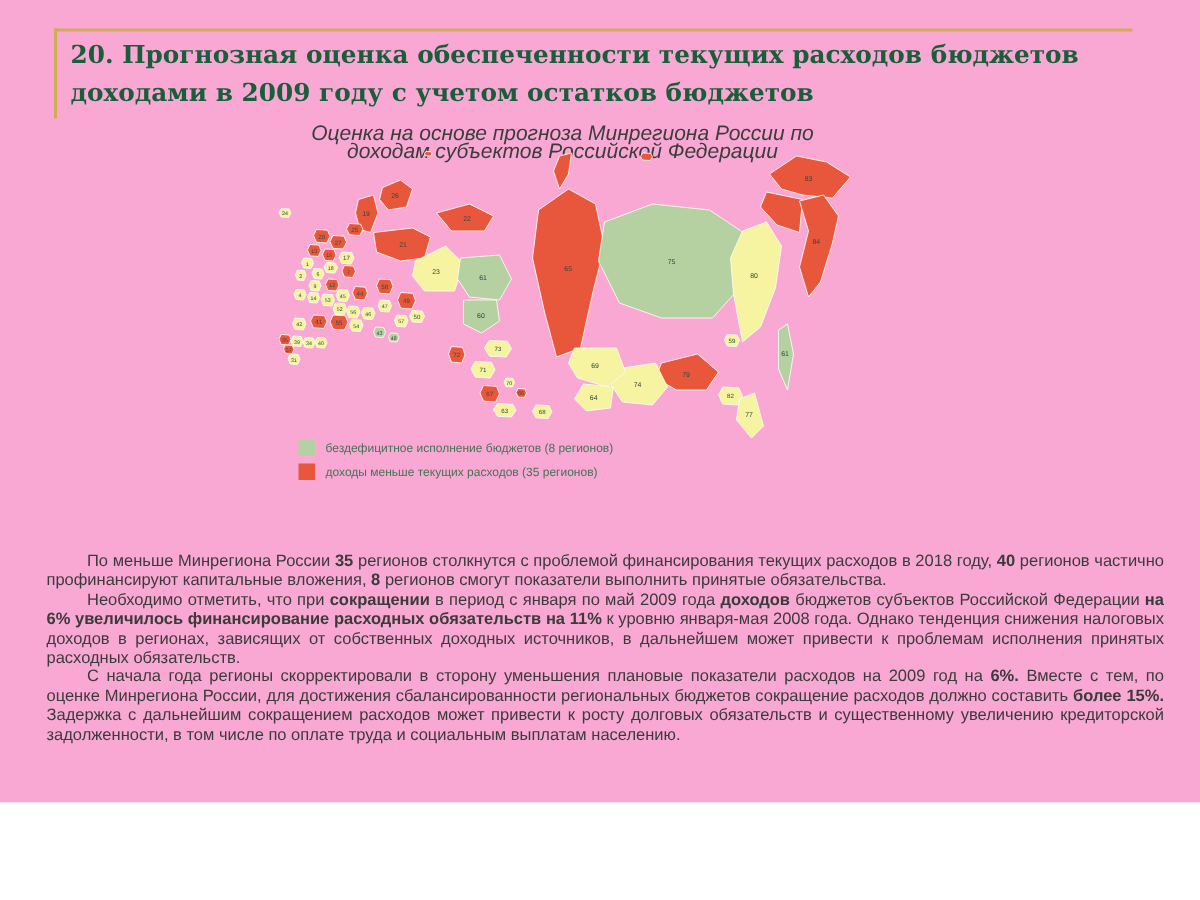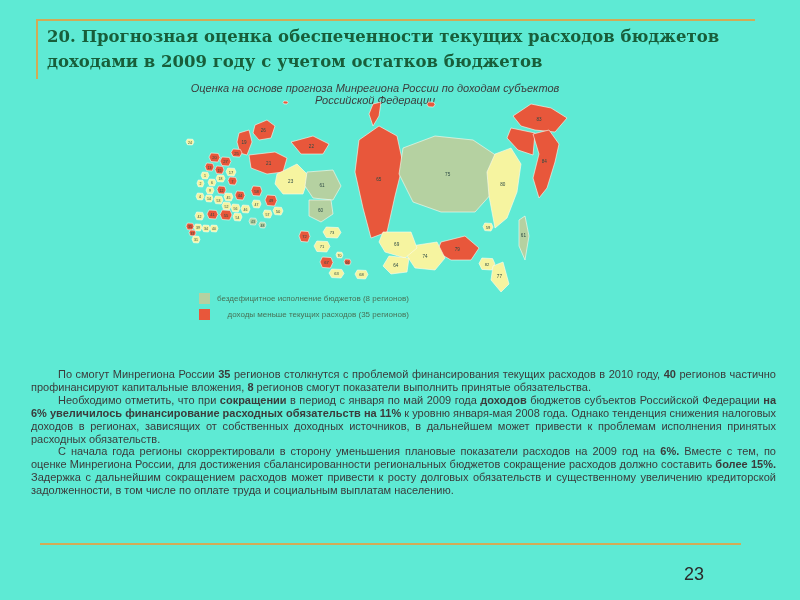--- a/index.html
+++ b/index.html
@@ -1,29 +1,29 @@
 <!DOCTYPE html>
 <html><head>
 <meta charset="utf-8">
 <style>
   html,body{margin:0;padding:0;background:#ffffff;}
-  .slide{position:relative;width:800px;height:600px;background:#5eead4;
+  .slide{position:relative;width:800px;height:535px;background:#f9a8d4;
          font-family:"Liberation Sans",sans-serif;overflow:hidden;}
   .title-frame{position:absolute;left:36px;top:19px;width:717px;height:58px;
          border-top:2px solid #d2ab56;border-left:2px solid #d2ab56;}
   .title{margin:0;padding:3px 0 0 9px;
          font-family:"DejaVu Serif","Liberation Serif",serif;font-weight:bold;
          font-size:16.5px;line-height:25px;color:#185e3a;}
   .subtitle{position:absolute;left:185px;top:82px;width:380px;text-align:center;
-         font-style:italic;font-size:11px;line-height:12px;color:#3c3c3c;}
+         font-style:italic;font-size:14px;line-height:12px;color:#3c3c3c;}
   .map{position:absolute;left:183px;top:100px;width:445px;height:195px;}
   .map svg{display:block;width:100%;height:100%;}
   .map svg text{font-family:"Liberation Sans",sans-serif;}
   .legend{position:absolute;left:199px;top:293px;}
-  .legend-row{display:flex;align-items:center;margin-bottom:5px;justify-content:space-between;}
+  .legend-row{display:flex;align-items:center;margin-bottom:5px;}
   .swatch{width:11px;height:11px;margin-right:7px;flex:0 0 auto;}
   .legend-label{font-size:8px;color:#477257;white-space:nowrap;}
   .body-text{position:absolute;left:31px;top:368px;width:745px;
          font-size:11px;line-height:12.9px;color:#3b3b3b;text-align:justify;}
   .body-text p{margin:0;text-indent:27px;}
   .footer-rule{position:absolute;left:40px;top:543px;width:701px;height:2px;background:#d2ab56;}
   .page-number{position:absolute;left:684px;top:564px;font-size:18px;color:#2b2b2b;}
 </style>
 </head>
 <body>
@@ -184,21 +184,21 @@
       <span class="swatch" style="background: rgb(181, 209, 161);"></span>
       <span class="legend-label">бездефицитное исполнение бюджетов (8 регионов)</span>
     </div>
     <div class="legend-row">
       <span class="swatch" style="background: rgb(232, 87, 59);"></span>
       <span class="legend-label">доходы меньше текущих расходов (35 регионов)</span>
     </div>
   </div>
 
   <div class="body-text" id="body-text">
-      <p><span>По смогут Минрегиона России </span><b>35</b><span> регионов столкнутся с проблемой финансирования текущих расходов в 2010 году, </span><b>40</b><span> регионов частично профинансируют капитальные вложения, </span><b>8</b><span> регионов смогут показатели выполнить принятые обязательства.</span></p>
+      <p><span>По меньше Минрегиона России </span><b>35</b><span> регионов столкнутся с проблемой финансирования текущих расходов в 2018 году, </span><b>40</b><span> регионов частично профинансируют капитальные вложения, </span><b>8</b><span> регионов смогут показатели выполнить принятые обязательства.</span></p>
       <p><span>Необходимо отметить, что при </span><b>сокращении</b><span> в период с января по май 2009 года </span><b>доходов</b><span> бюджетов субъектов Российской Федерации </span><b>на 6% увеличилось финансирование расходных обязательств на 11%</b><span> к уровню января-мая 2008 года. Однако тенденция снижения налоговых доходов в регионах, зависящих от собственных доходных источников, в дальнейшем может привести к проблемам исполнения принятых расходных обязательств.</span></p>
       <p><span>С начала года регионы скорректировали в сторону уменьшения плановые показатели расходов на 2009 год на </span><b>6%.</b><span> Вместе с тем, по оценке Минрегиона России, для достижения сбалансированности региональных бюджетов сокращение расходов должно составить </span><b>более 15%.</b><span> Задержка с дальнейшим сокращением расходов может привести к росту долговых обязательств и существенному увеличению кредиторской задолженности, в том числе по оплате труда и социальным выплатам населению.</span></p>
     </div>
 
   <div class="footer-rule"></div>
   <div class="page-number">23</div>
 
 </div>
 
 </body></html>

